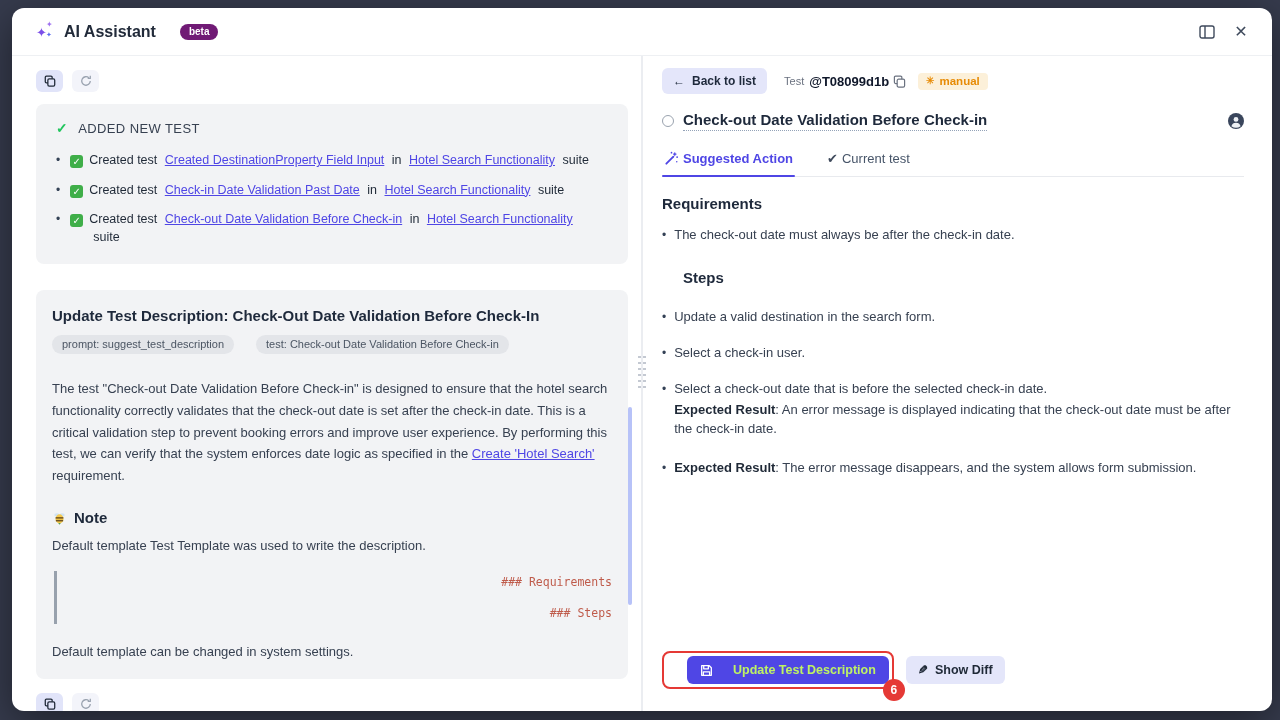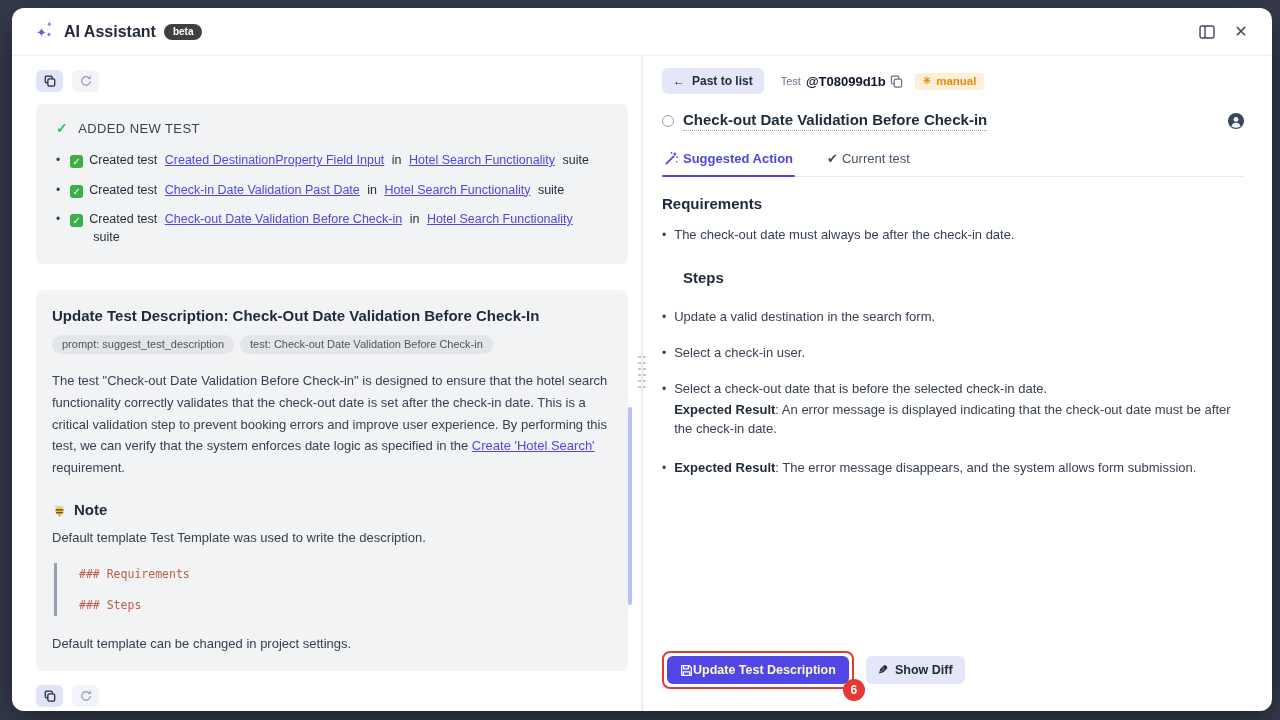--- a/index.html
+++ b/index.html
@@ -17,21 +17,21 @@
   .win-header {
     height:48px; flex:0 0 48px; display:flex; align-items:center;
     padding:0 22px 0 24px; border-bottom:1px solid #eef0f3;
   }
   .sparkles { position:relative; width:20px; height:18px; margin-right:8px; }
   .sparkles .s1 { position:absolute; left:0; top:2px; font-size:13px; color:#7c4fe8; }
   .sparkles .s2 { position:absolute; left:10px; top:-3px; font-size:8px; color:#9d6ff0; }
   .sparkles .s3 { position:absolute; left:10px; top:8px; font-size:7px; color:#5b6bf0; }
   .win-title { font-size:16px; font-weight:bold; color:#222b3a; }
   .beta-pill {
-    margin-left:8px; background:#404040; color:#fff; font-size:10px; font-weight:bold;
+    margin-left:24px; background:#701a75; color:#fff; font-size:10px; font-weight:bold;
     padding:2px 9px 3px; border-radius:10px;
   }
   .header-right { margin-left:auto; display:flex; align-items:center; gap:16px; }
   .hicon { width:18px; height:18px; display:flex; align-items:center; justify-content:center;
            color:#3f4a5c; cursor:pointer; font-size:16px; }
 
   
   .main { flex:1; display:flex; min-height:0; position:relative; }
 
   .left-panel { width:622px; flex:0 0 622px; padding:12px 6px 18px 24px; position:relative; }
@@ -64,29 +64,29 @@
   .bullet-dot { color:#334155; margin-right:10px; font-size:12px; }
   .cbx { display:inline-block; width:13px; height:13px; background:#3fae49; border-radius:3px;
          color:#fff; font-size:10px; line-height:13px; text-align:center; margin-right:6px;
          transform:translateY(1px); flex:0 0 13px; }
   a.ilink { color:#4f46e5; text-decoration:underline; cursor:pointer; }
   .added-list .t { margin:0 4px 0 0; }
   .added-list .sep { margin:0 4px; }
 
   .card-update { padding:17px 16px 20px; }
   .cu-title { font-size:15px; font-weight:bold; color:#1e293b; margin-bottom:11px; }
-  .tags { display:flex; gap:6px; margin-bottom:16px; }
+  .tags { display:flex; gap:22px; margin-bottom:24px; }
   .tag { background:#e3e5e9; color:#4b5563; font-size:11px; padding:3px 10px 4px; border-radius:10px; }
   .cu-desc { font-size:13px; color:#374151; line-height:1.68; margin-bottom:22px; }
   .note-h { display:flex; align-items:center; gap:7px; font-size:15px; font-weight:bold;
             color:#1e293b; margin-bottom:12px; }
   .cu-note { font-size:13px; color:#374151; margin-bottom:18px; }
   blockquote.tpl { border-left:3px solid #98a1ad; padding:4px 0 4px 22px; margin:0 0 20px 2px; }
   blockquote.tpl code { display:block; font-family:"DejaVu Sans Mono", monospace; font-size:11.5px;
-                        color:#bf5b4b; }
+                        color:#bf5b4b;text-align:right; }
   blockquote.tpl code + code { margin-top:17px; }
   .cu-footer { font-size:13px; color:#374151; }
 
   .toolbar2 { margin-top:14px; }
 
   
   .right-panel { flex:1; display:flex; flex-direction:column; padding:12px 28px 22px 12px; min-width:0; }
   .rp-top { display:flex; align-items:center; margin-bottom:15px; }
   .btn-back { background:#e4e6fa; border:none; border-radius:6px; color:#1e293b; font-size:12px;
               font-weight:bold; padding:6px 11px; display:inline-flex; align-items:center; gap:7px;
@@ -121,23 +121,23 @@
   .rp-list li { display:flex; align-items:baseline; font-size:13px; color:#374151;
                 line-height:1.45; margin-bottom:17px; }
   .rp-list .bullet-dot { margin-right:8px; }
   .steps-h { margin:24px 0 22px 21px; }
   .li-body { flex:1; }
   .expected { margin-top:3px; }
   .expected b { color:#1f2937; }
 
   .rp-actions { margin-top:auto; display:flex; align-items:center; }
   .annotation { position:relative; border:2.5px solid #e53935; border-radius:8px; padding:3px; }
-  .btn-update { background:#4f46e5; color:#fef9c3; border:none; border-radius:6px; font-size:12.5px;
-                font-weight:bold; padding:7px 13px; display:inline-flex; align-items:center; gap:0;
-                cursor:pointer; font-family:inherit; }
+  .btn-update { background:#4f46e5; color:#bef264; border:none; border-radius:6px; font-size:12.5px;
+                font-weight:bold; padding:7px 13px; display:inline-flex; align-items:center; gap:20px;
+                cursor:pointer; font-family:inherit;margin-left:20px; }
   .num-badge { position:absolute; right:-13px; bottom:-14px; width:22px; height:22px;
                background:#e53935; color:#fff; border-radius:50%; font-size:12px; font-weight:bold;
                display:flex; align-items:center; justify-content:center; }
   .btn-diff { margin-left:12px; background:#e4e6fa; color:#1f2937; border:none; border-radius:6px;
               font-size:12.5px; font-weight:bold; padding:7px 12px; display:inline-flex;
               align-items:center; gap:7px; cursor:pointer; font-family:inherit; }
   .pencil { font-size:12px; transform:scaleX(-1); display:inline-block; }
 
   svg { display:block; }
 </style>
@@ -242,21 +242,21 @@
               <path d="M6.5 13.8h3L8 15.8z" fill="#58a152"></path>
             </svg>
           </span>
           <span>Note</span>
         </h4>
         <p class="cu-note">Default template Test Template was used to write the description.</p>
         <blockquote class="tpl">
           <code>### Requirements</code>
           <code>### Steps</code>
         </blockquote>
-        <p class="cu-footer">Default template can be changed in project settings.</p>
+        <p class="cu-footer">Default template can be changed in system settings.</p>
       </div>
 
       <div class="msg-toolbar toolbar2">
         <button class="tool-btn copy">
           <svg width="12" height="12" viewBox="0 0 14 14" fill="none" stroke="currentColor" stroke-width="1.5">
             <rect x="4.5" y="4.5" width="8" height="8.5" rx="1.5"></rect>
             <path d="M9.5 4.5v-2a1.3 1.3 0 0 0-1.3-1.3H2.8A1.3 1.3 0 0 0 1.5 2.5v5.4a1.3 1.3 0 0 0 1.3 1.3h1.7"></path>
           </svg>
         </button>
         <button class="tool-btn refresh">
@@ -272,21 +272,21 @@
 
     <div class="divider">
       <span class="grip"></span>
     </div>
 
     <div class="right-panel">
 
       <div class="rp-top">
         <button class="btn-back">
           <span>←</span>
-          <span>Past to list</span>
+          <span>Back to list</span>
         </button>
         <span class="test-label">Test</span>
         <span class="test-id">@T08099d1b</span>
         <span class="copy-sm">
           <svg width="13" height="13" viewBox="0 0 14 14" fill="none" stroke="currentColor" stroke-width="1.3">
             <rect x="4.5" y="4.5" width="8" height="8.5" rx="1.5"></rect>
             <path d="M9.5 4.5v-2a1.3 1.3 0 0 0-1.3-1.3H2.8A1.3 1.3 0 0 0 1.5 2.5v5.4a1.3 1.3 0 0 0 1.3 1.3h1.7"></path>
           </svg>
         </span>
         <span class="manual-pill">

